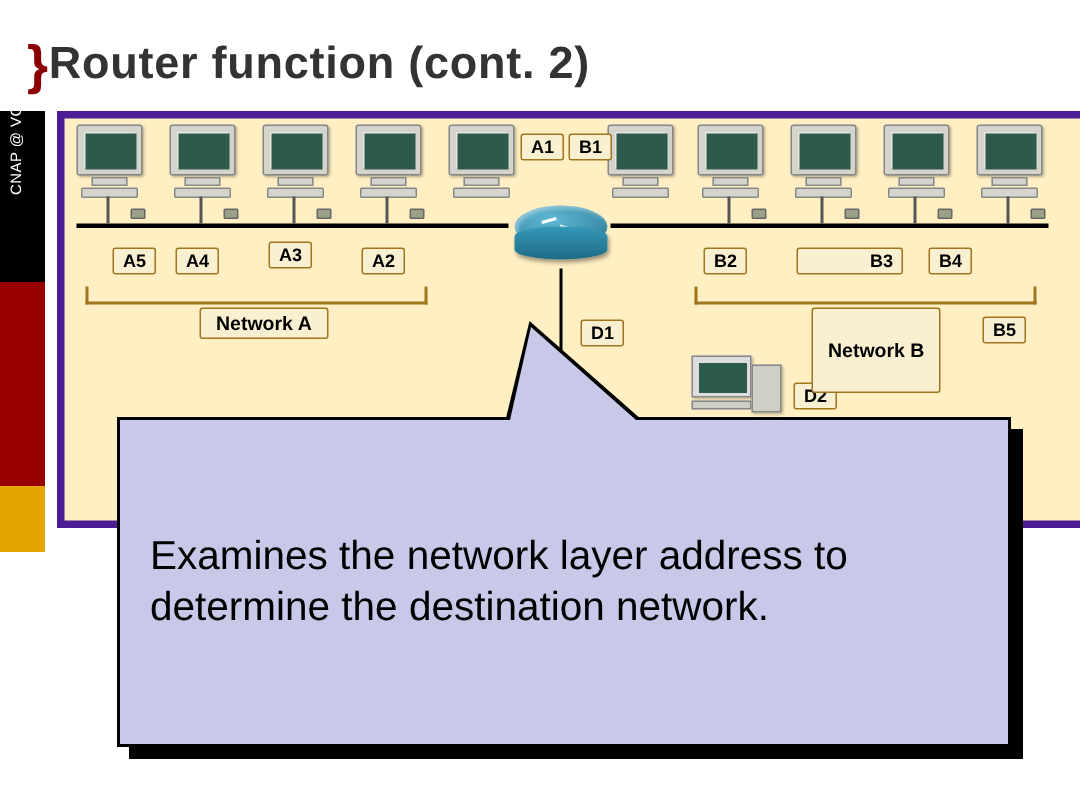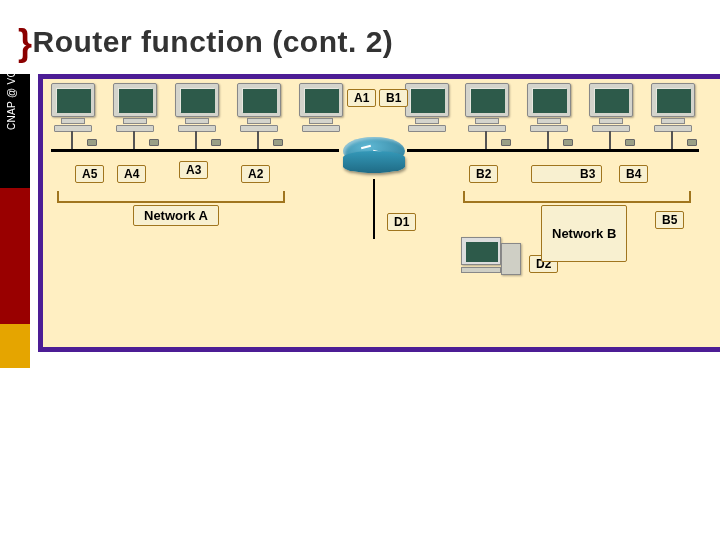--- a/index.html
+++ b/index.html
@@ -183,14 +183,22 @@
           <div class="screen"></div>
         </div>
         <div class="base"></div>
         <div class="kbd"></div>
       </div>
       <span class="lbl" style="position: absolute; top: 86px; left: 612px; margin-top: 46px;">B5</span>
       <div class="drop" style="top: 52px; left: 628px; height: 18px;"></div>
       <div class="dropdot" style="top: 60px; left: 644px;"></div>
     </div>
 
+  <div class="callout">
+    <div class="callout-tail-shadow"></div>
+    <div class="callout-shadow"></div>
+    <div class="callout-tail-border"></div>
+    <div class="callout-box"></div>
+    <div class="callout-tail"></div>
+    <div class="callout-text">Examines the network layer address to determine the destination network.</div>
+  </div>
 
 </div>
 
 </body></html>

